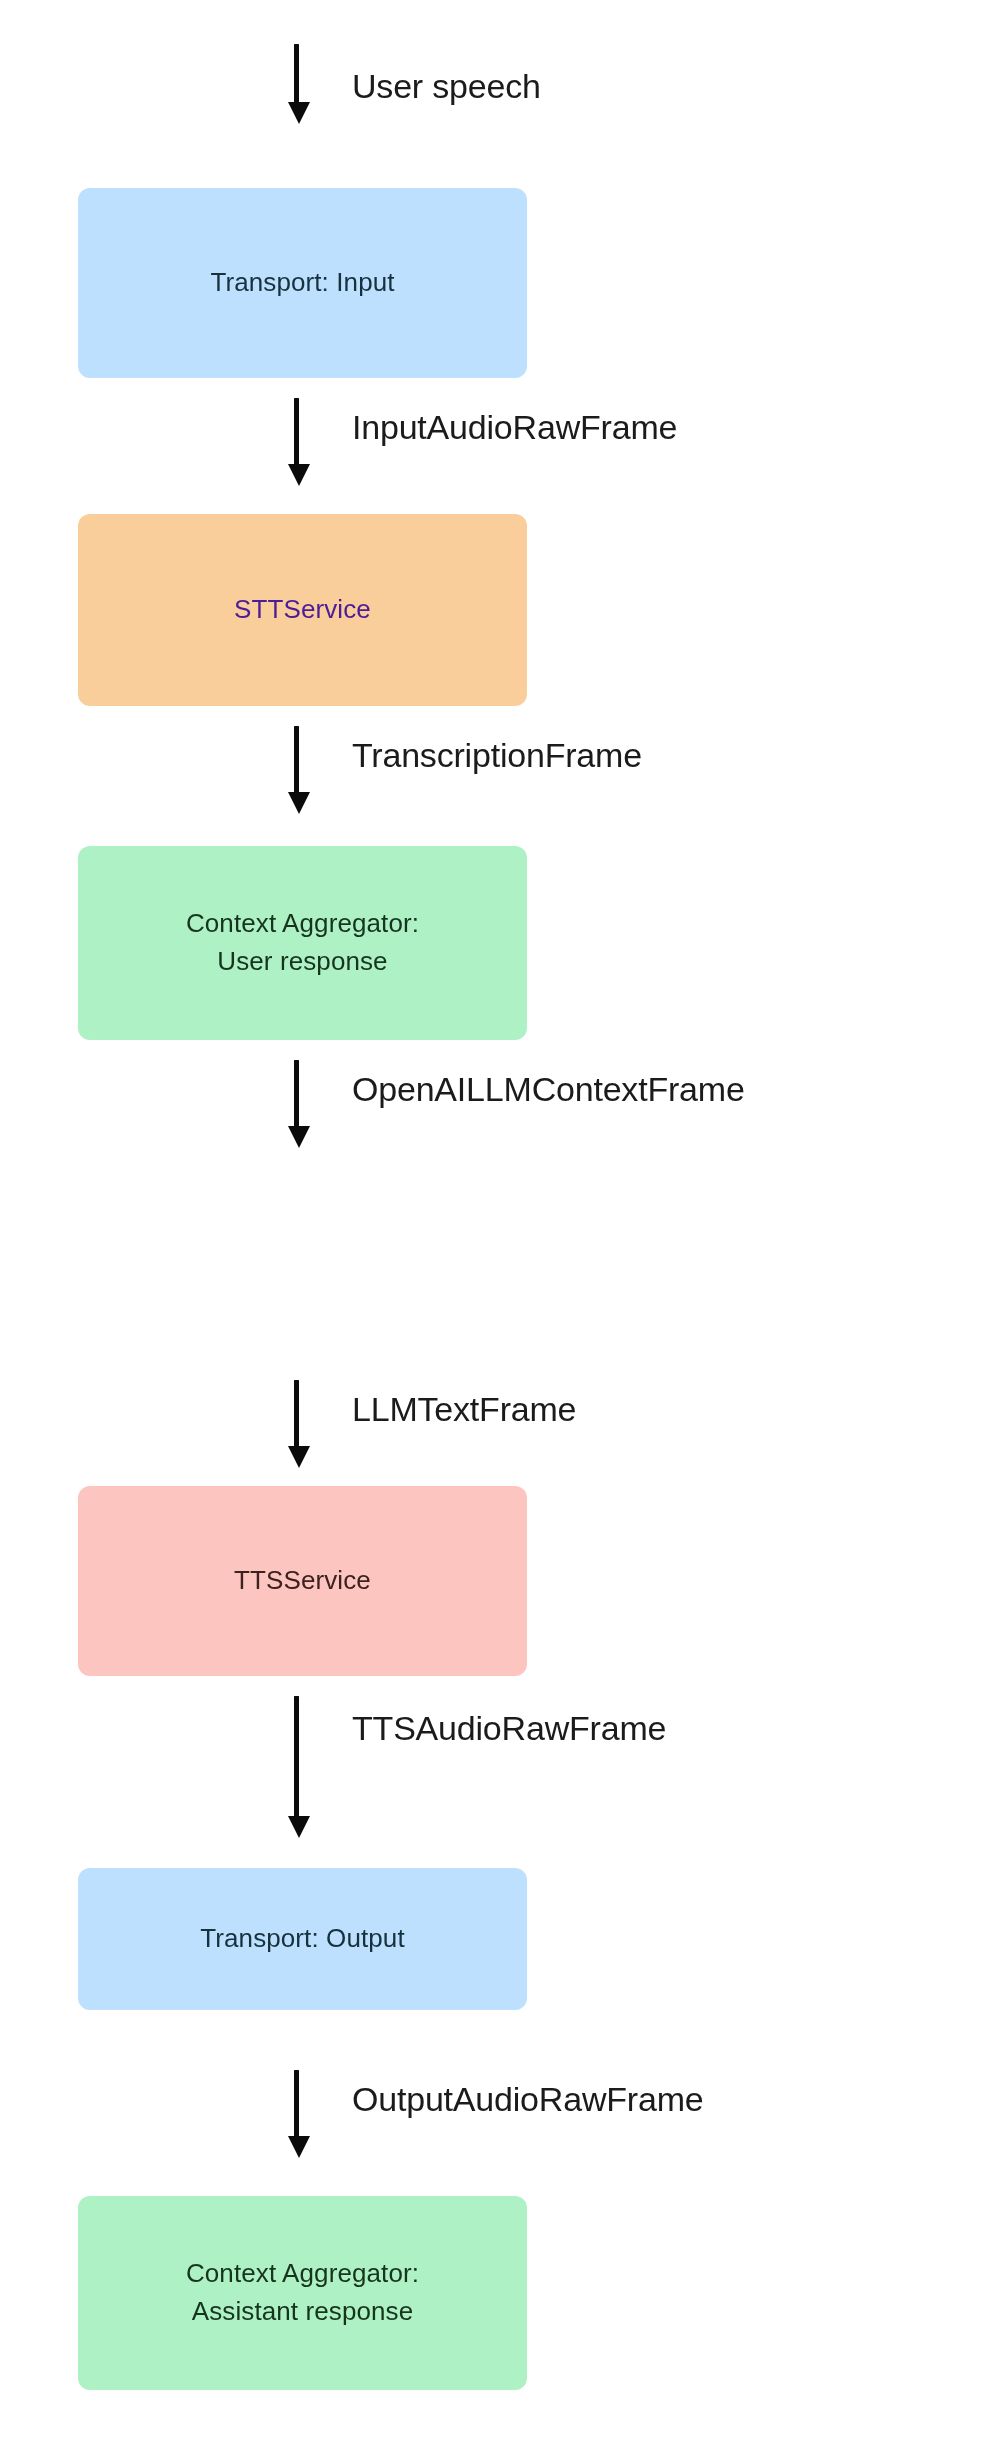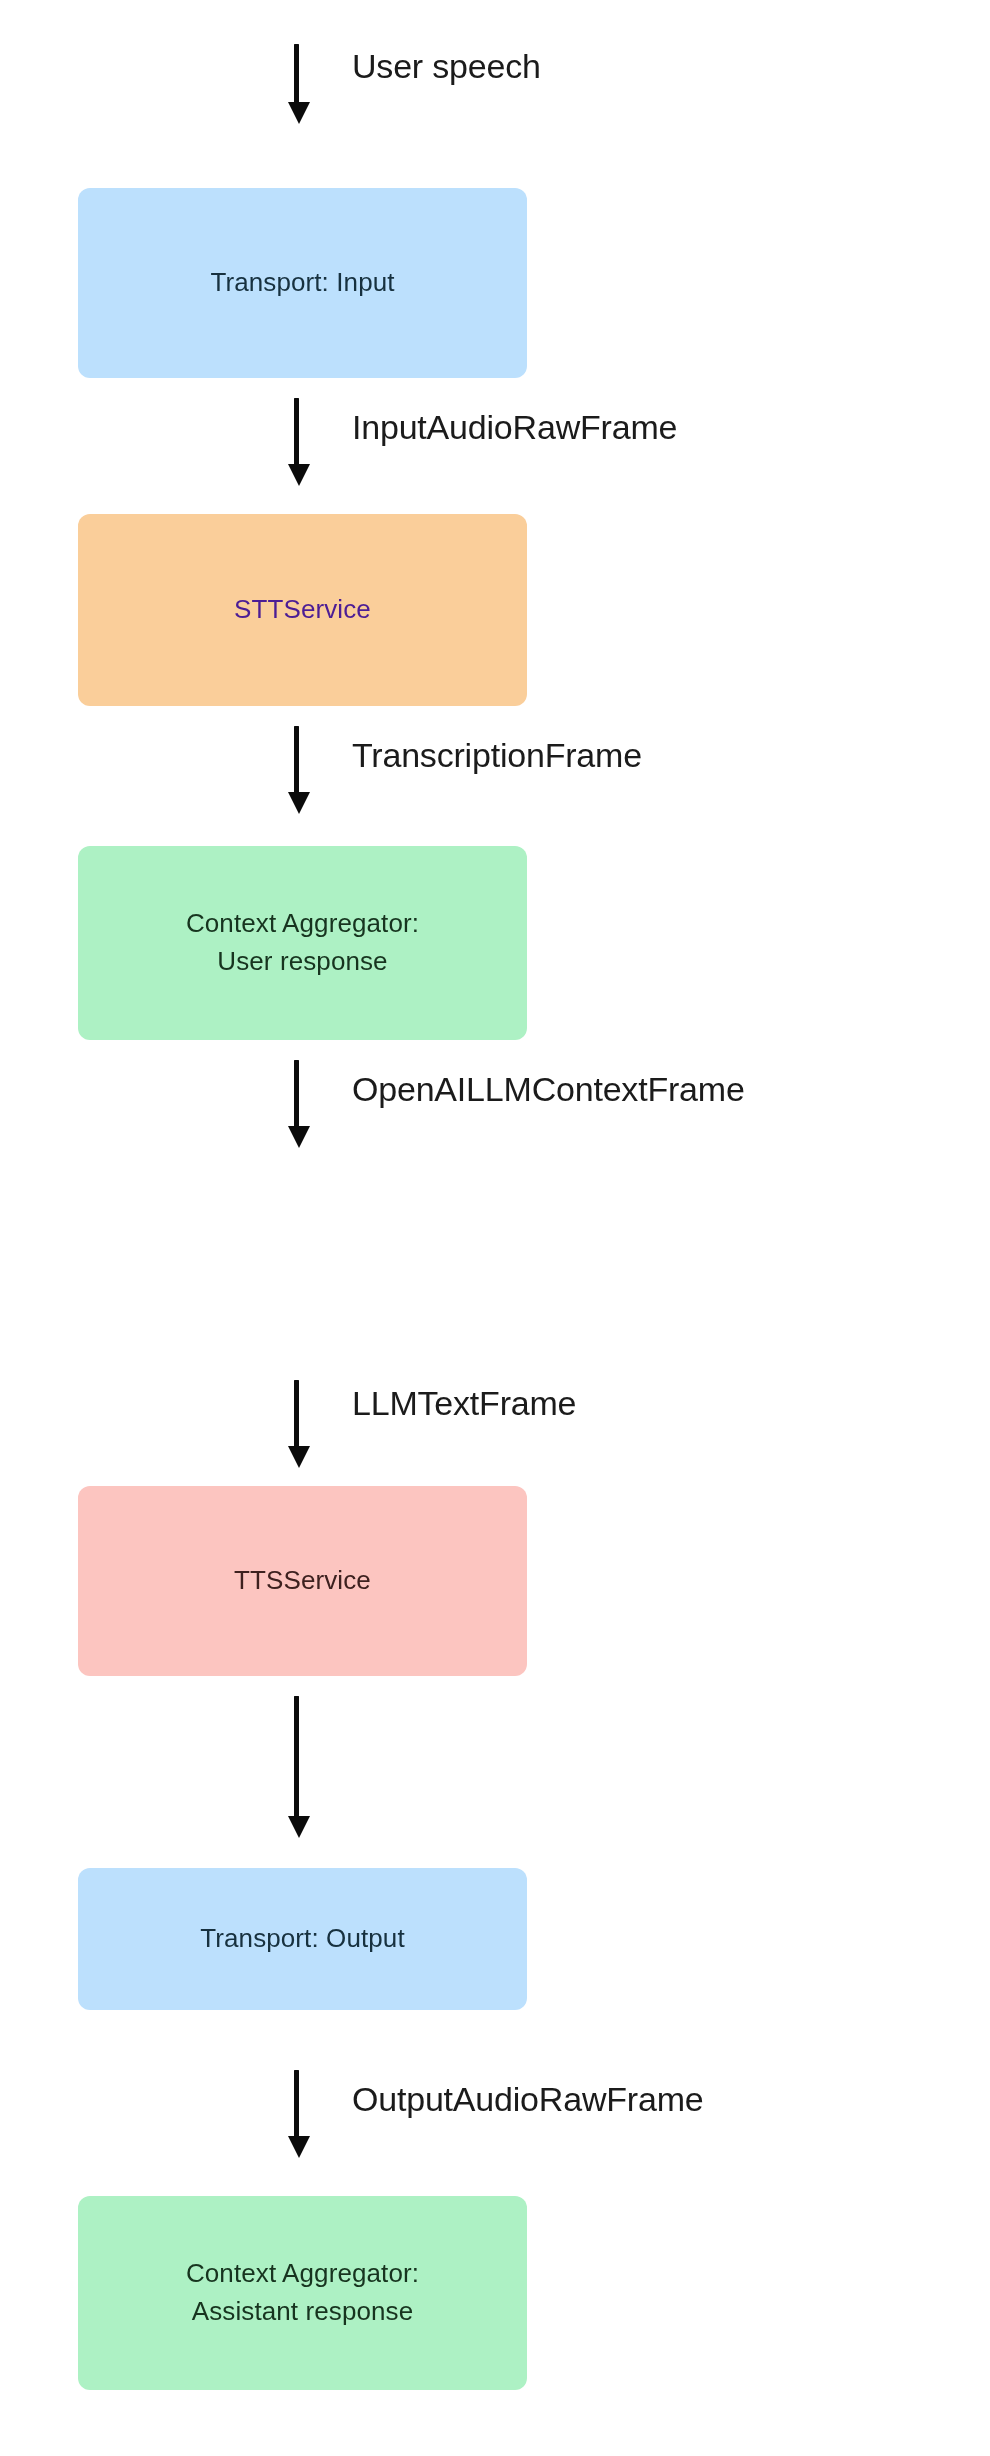--- a/index.html
+++ b/index.html
@@ -90,21 +90,21 @@
 </head>
 <body>
 
 <div id="diagram">
 
   <div class="edge" style="top:44px;">
     <div class="arrow">
       <div class="shaft" style="height:68px;"></div>
       <div class="head" style="top:58px;"></div>
     </div>
-    <div class="elabel" style="top:0;"><span class="line">User speech</span></div>
+    <div class="elabel" style="top:20px;"><span class="line">User speech</span></div>
   </div>
 
   <div class="node n-blue" style="top:188px;height:190px;">
     <span class="line">Transport: Input</span>
   </div>
 
   <div class="edge" style="top:398px;">
     <div class="arrow">
       <div class="shaft" style="height:75px;"></div>
       <div class="head" style="top:66px;"></div>
@@ -136,33 +136,34 @@
     </div>
     <div class="elabel" style="top:7px;"><span class="line">OpenAILLMContextFrame</span></div>
   </div>
 
 
   <div class="edge" style="top:1380px;">
     <div class="arrow">
       <div class="shaft" style="height:75px;"></div>
       <div class="head" style="top:66px;"></div>
     </div>
-    <div class="elabel" style="top:1px;"><span class="line">LLMTextFrame</span></div>
+    <div class="elabel" style="top:7px;"><span class="line">LLMTextFrame</span></div>
   </div>
 
   <div class="node n-pink" style="top:1486px;height:190px;">
     <span class="line">TTSService</span>
   </div>
 
   <div class="edge" style="top:1696px;">
     <div class="arrow">
       <div class="shaft" style="height:130px;"></div>
       <div class="head" style="top:120px;"></div>
     </div>
     <div class="elabel" style="top:10px;">
+      <span class="line">TTSAudioRawFrame</span>
     </div>
   </div>
 
   <div class="node n-blue" style="top:1868px;height:142px;">
     <span class="line">Transport: Output</span>
   </div>
 
   <div class="edge" style="top:2070px;">
     <div class="arrow">
       <div class="shaft" style="height:75px;"></div>

